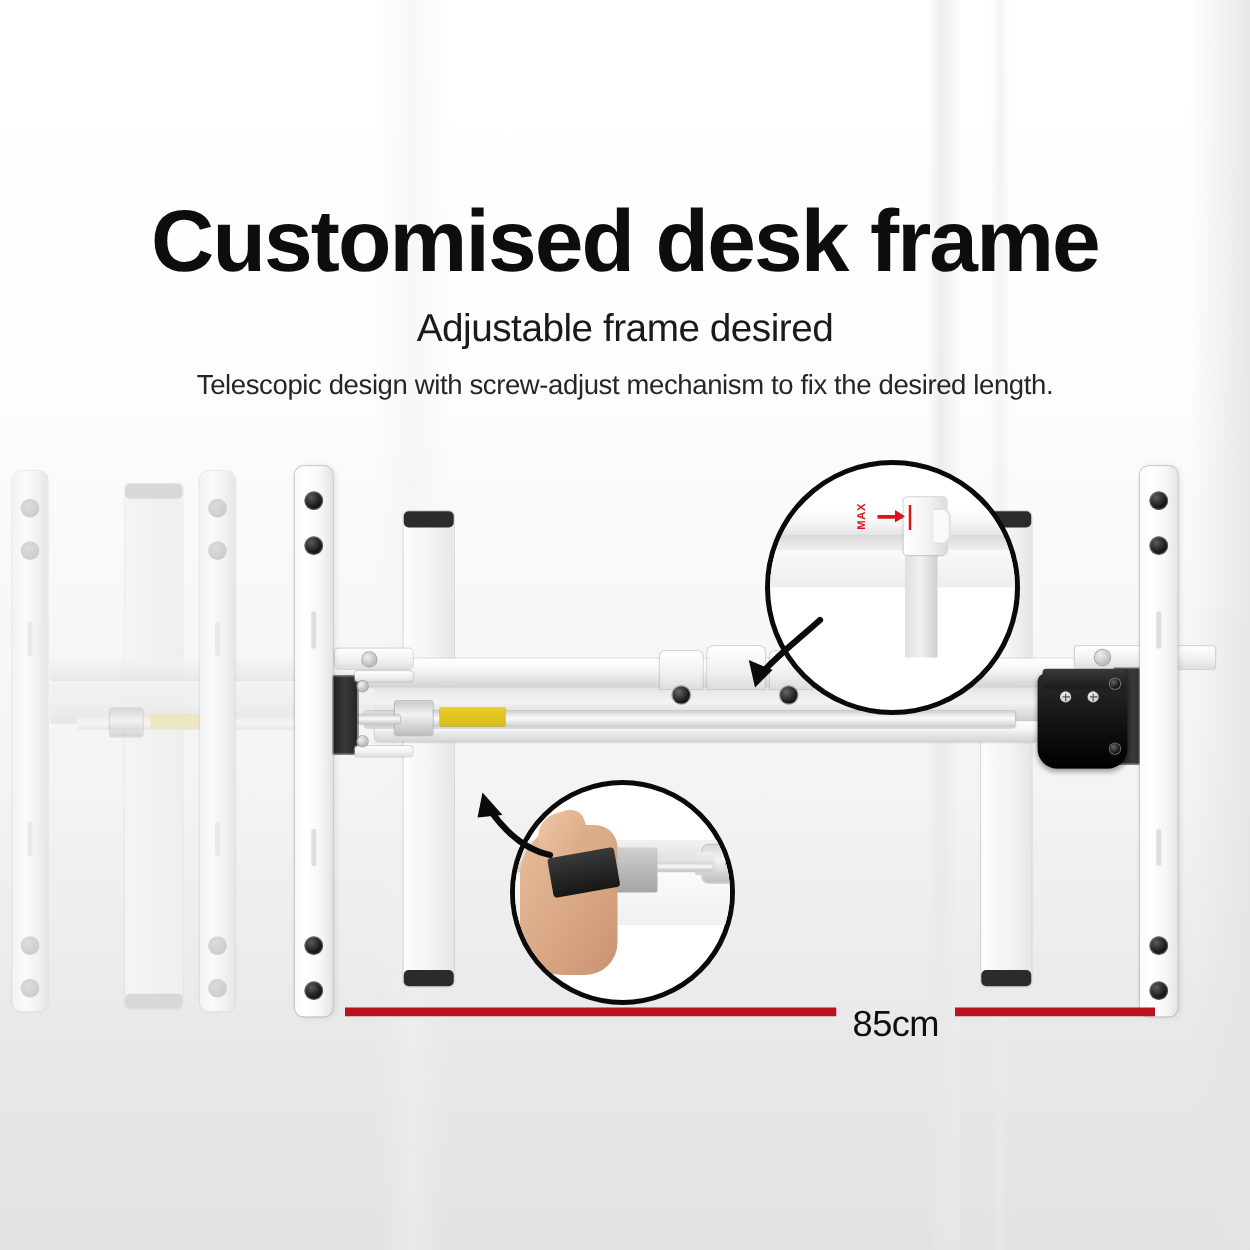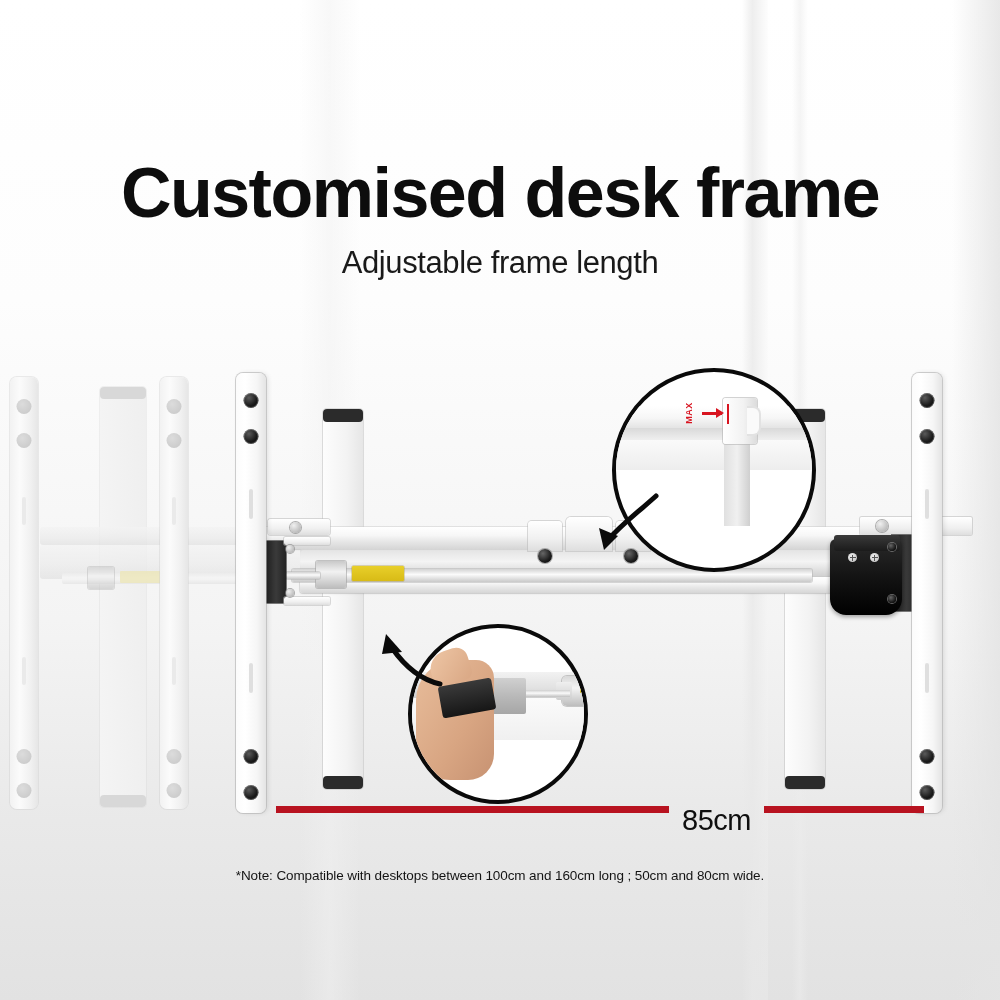--- a/index.html
+++ b/index.html
@@ -188,21 +188,22 @@
 <body>
 
 <div id="stage">
 
   <div class="band b1"></div>
   <div class="band b2"></div>
   <div class="band b3"></div>
   <div class="band b4"></div>
 
   <div class="headline">Customised desk frame</div>
-  <div class="subtitle">Adjustable frame length</div>
+  <div class="subtitle">Adjustable frame desired</div>
+  <div class="desc">Telescopic design with screw-adjust mechanism to fix the desired length.</div>
 
   <div id="product">
 
     <div class="foot foot-ghost" style="left:100px;top:32px;width:46px;height:420px;"></div>
     <div class="cap cap-ghost" style="left:100px;top:32px;width:46px;height:12px;"></div>
     <div class="cap cap-ghost" style="left:100px;top:440px;width:46px;height:12px;"></div>
 
     <div class="foot foot-solid" style="left:323px;top:54px;width:40px;height:380px;"></div>
     <div class="cap" style="left:323px;top:54px;width:40px;height:13px;"></div>
     <div class="cap" style="left:323px;top:421px;width:40px;height:13px;"></div>
@@ -332,15 +333,14 @@
     <polygon points="42,30 58,48 38,50" fill="#0a0a0a"></polygon>
   </svg>
 
   <div class="measure" style="left:276px;top:806px;width:648px;">
     <div class="mline" style="flex:1;"></div>
     <div class="mlabel">85cm</div>
     <div class="mline" style="width:160px;"></div>
   </div>
 
 
-  <div class="note">*Note: Compatible with desktops between 100cm and 160cm long ; 50cm and 80cm wide.</div>
 
 </div>
 
 </body></html>

